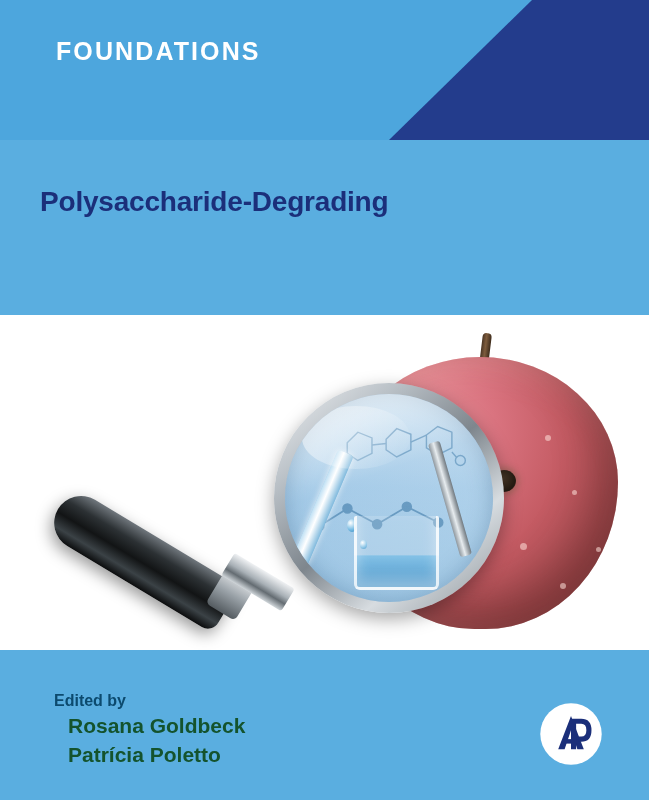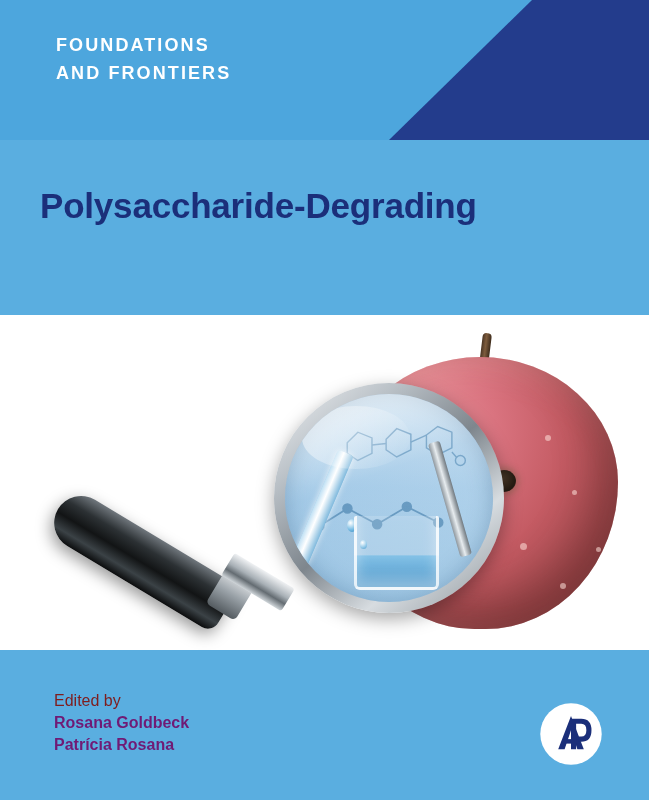--- a/index.html
+++ b/index.html
@@ -40,21 +40,21 @@
     height: 140px;
     background: #233c8c;
     clip-path: polygon(55% 0, 100% 0, 100% 100%, 0% 100%);
   }
   .series-title {
     position: absolute;
     top: 32px;
     left: 56px;
     width: 330px;
     color: #ffffff;
-    font-size: 18px;
+    font-size: 25px;
     font-weight: bold;
     letter-spacing: 2.1px;
     line-height: 1.55;
     text-transform: uppercase;
   }
 
   
   .title-band {
     position: absolute;
     top: 140px;
@@ -62,21 +62,21 @@
     width: 649px;
     height: 175px;
     background: #5aaee0;
   }
   .book-title {
     position: absolute;
     top: 44px;
     left: 40px;
     width: 580px;
     color: #1b2f7a;
-    font-size: 35px;
+    font-size: 28px;
     font-weight: bold;
     line-height: 1.28;
     letter-spacing: -0.2px;
   }
 
   
   .art-area {
     position: absolute;
     top: 315px;
     left: 0;
@@ -250,52 +250,51 @@
     top: 650px;
     left: 0;
     width: 649px;
     height: 150px;
     background: #5aaee0;
   }
   .edited-by {
     position: absolute;
     left: 54px;
     top: 42px;
-    color: #7f1d1d;
+    color: #0c4a6e;
     font-size: 16px;
-    font-weight: normal;
+    font-weight: bold;
     text-align: right;
   }
   .editor-names {
     position: absolute;
-    left: 54px;
+    left: 68px;
     top: 62px;
-    color: #701a75;
-    font-size: 16px;
+    color: #14532d;
+    font-size: 21px;
     font-weight: bold;
     line-height: 1.38;
   }
   .publisher-logo {
     position: absolute;
     right: 46px;
     bottom: 34px;
     width: 64px;
     height: 64px;
   }
 </style>
 </head>
 <body>
 
 <div class="cover">
 
   <div class="series-band">
     <div class="series-band-dark"></div>
     <div class="series-title">
       <div>Foundations</div>
-      <div>and Frontiers</div>
     </div>
   </div>
 
   <div class="title-band">
     <div class="book-title">
       <div>Polysaccharide-Degrading</div>
     </div>
   </div>
 
   <div class="art-area">
@@ -351,21 +350,21 @@
         <div class="lens-beaker"></div>
         <div class="lens-glare"></div>
       </div>
     </div>
   </div>
 
   <div class="bottom-band">
     <div class="edited-by">Edited by</div>
     <div class="editor-names">
       <div>Rosana Goldbeck</div>
-      <div>Patrícia Rosana</div>
+      <div>Patrícia Poletto</div>
     </div>
 
     <svg class="publisher-logo" viewBox="0 0 100 100">
       <circle cx="50" cy="50" r="48" fill="#ffffff"></circle>
       <path d="M30 74 L50 22 L70 74 L60 74 L50 44 L40 74 Z" fill="#1b2f7a"></path>
       <rect x="38" y="58" width="24" height="7" fill="#1b2f7a"></rect>
       <path d="M54 74 L54 30 L66 30 Q78 30 78 44 Q78 58 66 58 L62 58" fill="none" stroke="#1b2f7a" stroke-width="8"></path>
     </svg>
   </div>
 

